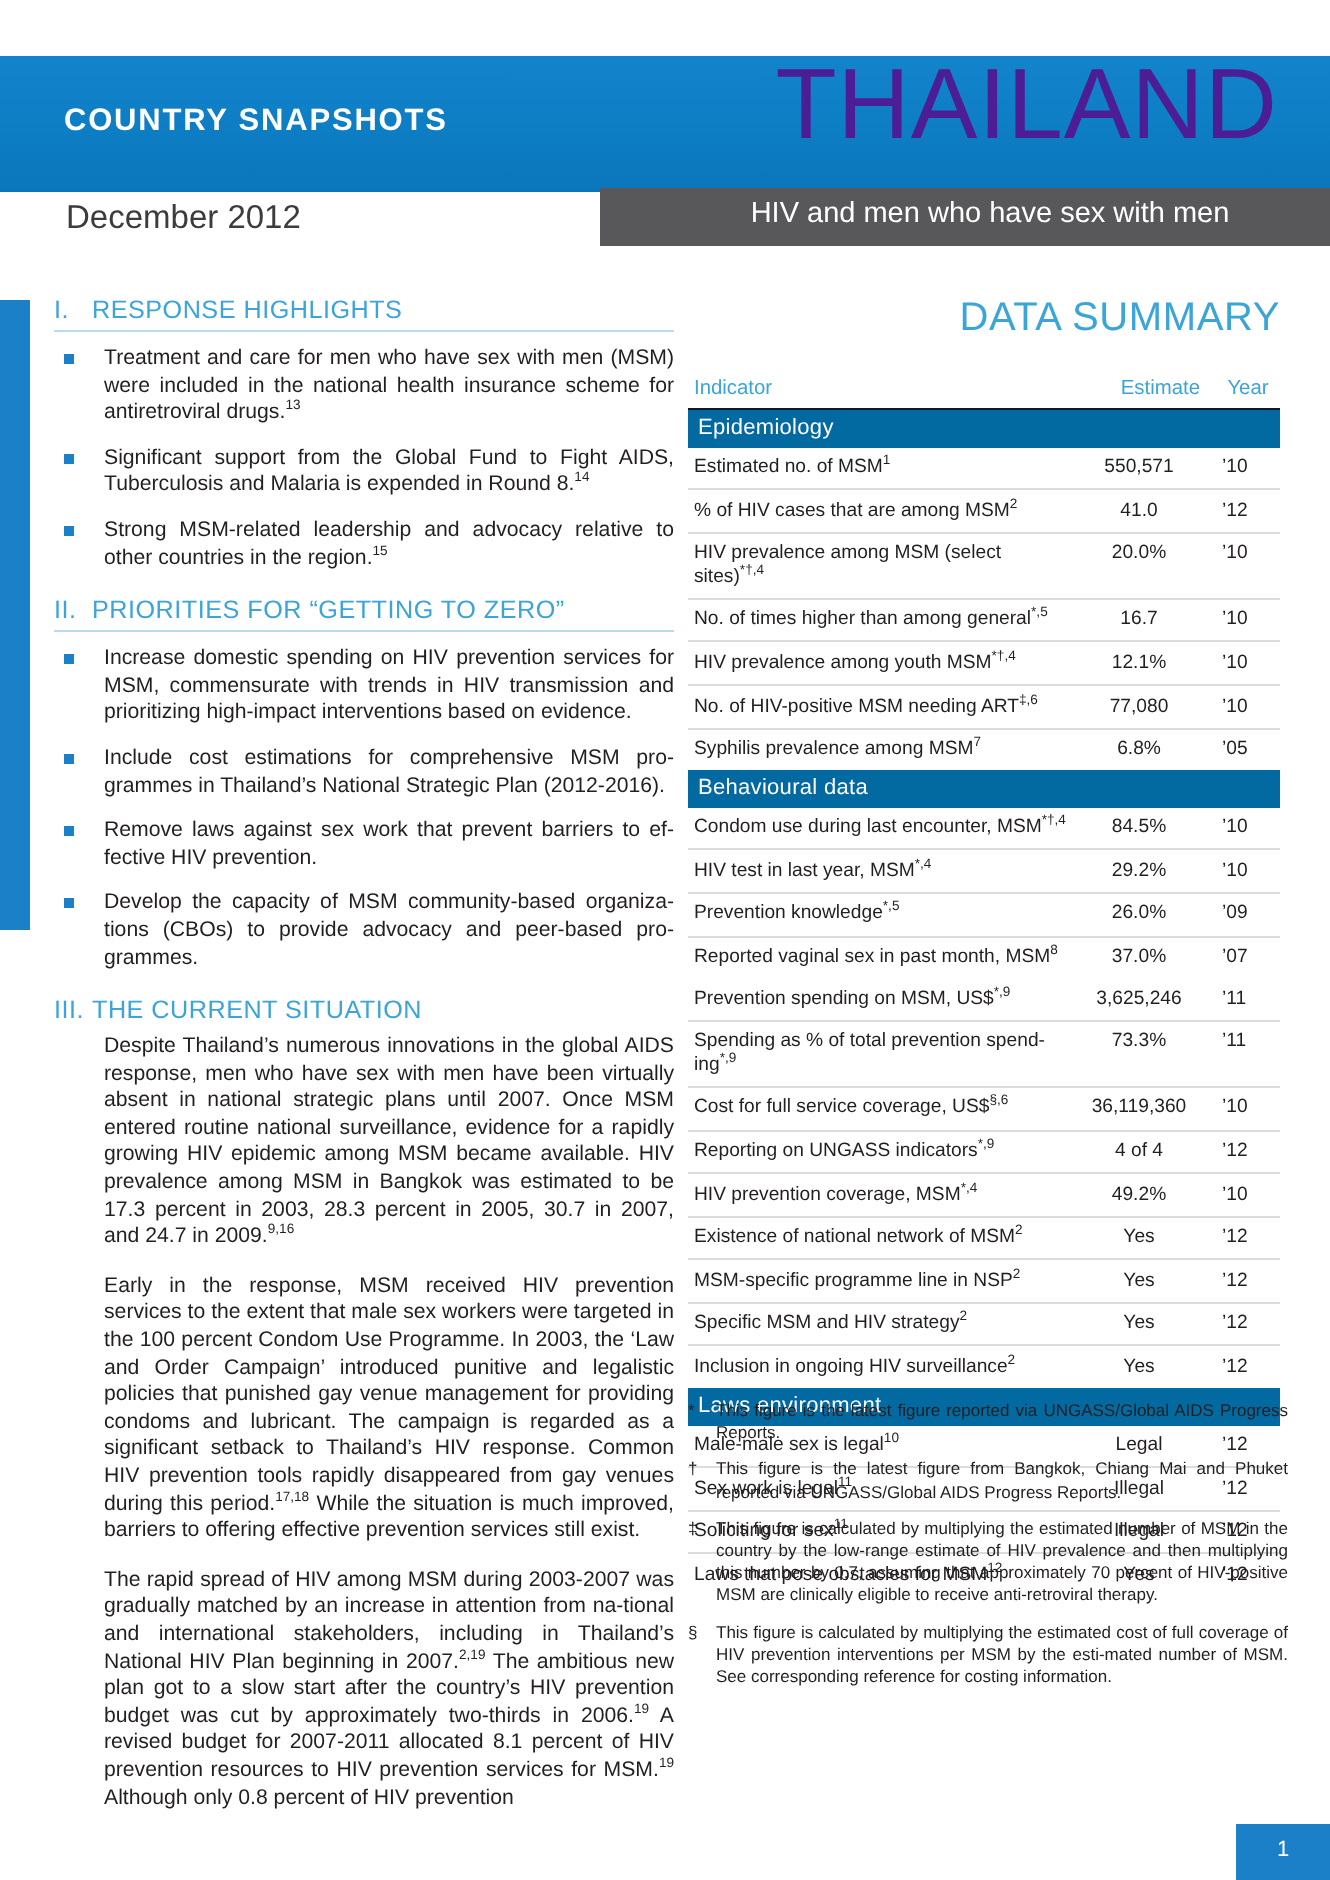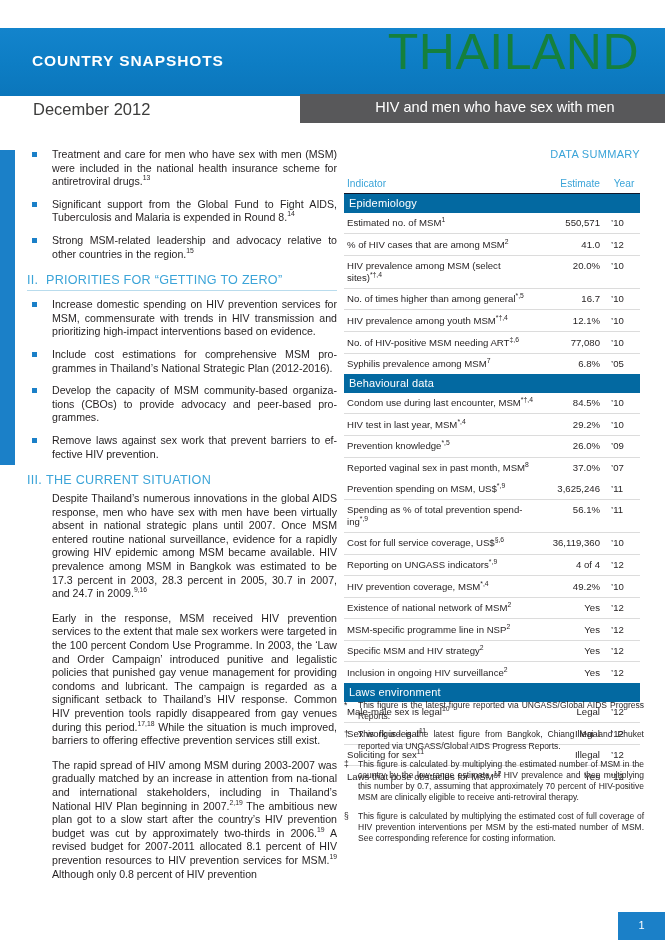--- a/index.html
+++ b/index.html
@@ -31,21 +31,21 @@
     color: #ffffff;
     font-weight: bold;
     white-space: nowrap;
   }
   .country-title {
     position: absolute;
     right: 26px; top: 26px;
     font-size: 50px;
     line-height: 52px;
     letter-spacing: 0.5px;
-    color: #15803d;
+    color: #4c1d95;
     font-weight: normal;
     white-space: nowrap;
   }
   .date-line {
     position: absolute;
     left: 33px; top: 100px;
     font-size: 16.5px;
     color: #3c3c3b;
     white-space: nowrap;
   }
@@ -116,21 +116,21 @@
 
   
   .right-col {
     position: absolute;
     left: 344px; top: 148px;
     width: 296px;
   }
   .data-summary {
     text-align: right;
     color: #3ba4d8;
-    font-size: 11px;
+    font-size: 20px;
     letter-spacing: 0.3px;
     margin-bottom: 18px;
     white-space: nowrap;
   }
   table.data {
     width: 296px;
     border-collapse: collapse;
     font-size: 9.6px;
   }
   table.data th {
@@ -150,21 +150,21 @@
     padding: 3px 3px 3.5px 5px;
     letter-spacing: 0.15px;
   }
   tr.row td {
     padding: 4.5px 3px 4.5px 3px;
     border-bottom: 1px solid #dcdcdc;
     vertical-align: top;
     line-height: 11.6px;
   }
   tr.row td.ind  { width: 192px; }
-  tr.row td.est  { text-align: right; white-space: nowrap; padding-right: 8px; margin-top: 36px; }
+  tr.row td.est  { text-align: center; white-space: nowrap; padding-right: 8px; margin-top: 36px; }
   tr.row td.yr   { text-align: left; white-space: nowrap; width: 32px; }
   tr.row.last td { border-bottom: none; }
 
   
   .footnotes {
     position: absolute;
     left: 344px; top: 700px;
     width: 300px;
   }
   .fn {
@@ -205,34 +205,37 @@
 <div class="country-title">THAILAND</div>
 <div class="date-line">December 2012</div>
 <div class="subject-bar">
   <span>HIV and men who have sex with men</span>
 </div>
 
 <div class="left-bar"></div>
 
 <div class="left-col">
 
+  <div class="sect-head">
+    <span class="rn">I.</span><span>RESPONSE HIGHLIGHTS</span>
+  </div>
   <ul class="bullets">
     <li><span class="bsq"></span><span>Treatment and care for men who have sex with men (MSM) were included in the national health insurance scheme for antiretroviral drugs.<sup>13</sup></span></li>
     <li><span class="bsq"></span><span>Significant support from the Global Fund to Fight AIDS, Tuberculosis and Malaria is expended in Round 8.<sup>14</sup></span></li>
     <li><span class="bsq"></span><span>Strong MSM-related leadership and advocacy relative to other countries in the region.<sup>15</sup></span></li>
   </ul>
 
   <div class="sect-head">
     <span class="rn">II.</span><span>PRIORITIES FOR “GETTING TO ZERO”</span>
   </div>
   <ul class="bullets">
     <li><span class="bsq"></span><span>Increase domestic spending on HIV prevention services for MSM, commensurate with trends in HIV transmission and prioritizing high-impact interventions based on evidence.</span></li>
     <li><span class="bsq"></span><span>Include cost estimations for comprehensive MSM pro-grammes in Thailand’s National Strategic Plan (2012-2016).</span></li>
+    <li><span class="bsq"></span><span>Remove laws against sex work that prevent barriers to ef-fective HIV prevention.</span></li>
     <li><span class="bsq"></span><span>Develop the capacity of MSM community-based organiza-tions (CBOs) to provide advocacy and peer-based pro-grammes.</span></li>
-    <li><span class="bsq"></span><span>Remove laws against sex work that prevent barriers to ef-fective HIV prevention.</span></li>
   </ul>
 
   <div class="sect-head s3">
     <span class="rn">III.</span><span>THE CURRENT SITUATION</span>
   </div>
   <p class="para">Despite Thailand’s numerous innovations in the global AIDS response, men who have sex with men have been virtually absent in national strategic plans until 2007. Once MSM entered routine national surveillance, evidence for a rapidly growing HIV epidemic among MSM became available. HIV prevalence among MSM in Bangkok was estimated to be 17.3 percent in 2003, 28.3 percent in 2005, 30.7 in 2007, and 24.7 in 2009.<sup>9,16</sup></p>
   <p class="para">Early in the response, MSM received HIV prevention services to the extent that male sex workers were targeted in the 100 percent Condom Use Programme. In 2003, the ‘Law and Order Campaign’ introduced punitive and legalistic policies that punished gay venue management for providing condoms and lubricant. The campaign is regarded as a significant setback to Thailand’s HIV response. Common HIV prevention tools rapidly disappeared from gay venues during this period.<sup>17,18</sup> While the situation is much improved, barriers to offering effective prevention services still exist.</p>
   <p class="para">The rapid spread of HIV among MSM during 2003-2007 was gradually matched by an increase in attention from na-tional and international stakeholders, including in Thailand’s National HIV Plan beginning in 2007.<sup>2,19</sup> The ambitious new plan got to a slow start after the country’s HIV prevention budget was cut by approximately two-thirds in 2006.<sup>19</sup> A revised budget for 2007-2011 allocated 8.1 percent of HIV prevention resources to HIV prevention services for MSM.<sup>19</sup> Although only 0.8 percent of HIV prevention</p>
 
 </div>
@@ -309,21 +312,21 @@
           <td class="est">37.0%</td>
           <td class="yr">’07</td>
         </tr>
         <tr class="row">
           <td class="ind">Prevention spending on MSM, US$<sup>*,9</sup></td>
           <td class="est">3,625,246</td>
           <td class="yr">’11</td>
         </tr>
         <tr class="row">
           <td class="ind">Spending as % of total prevention spend-ing<sup>*,9</sup></td>
-          <td class="est">56.1%</td>
+          <td class="est">73.3%</td>
           <td class="yr">’11</td>
         </tr>
         <tr class="row">
           <td class="ind">Cost for full service coverage, US$<sup>§,6</sup></td>
           <td class="est">36,119,360</td>
           <td class="yr">’10</td>
         </tr>
         <tr class="row">
           <td class="ind">Reporting on UNGASS indicators<sup>*,9</sup></td>
           <td class="est">4 of 4</td>

